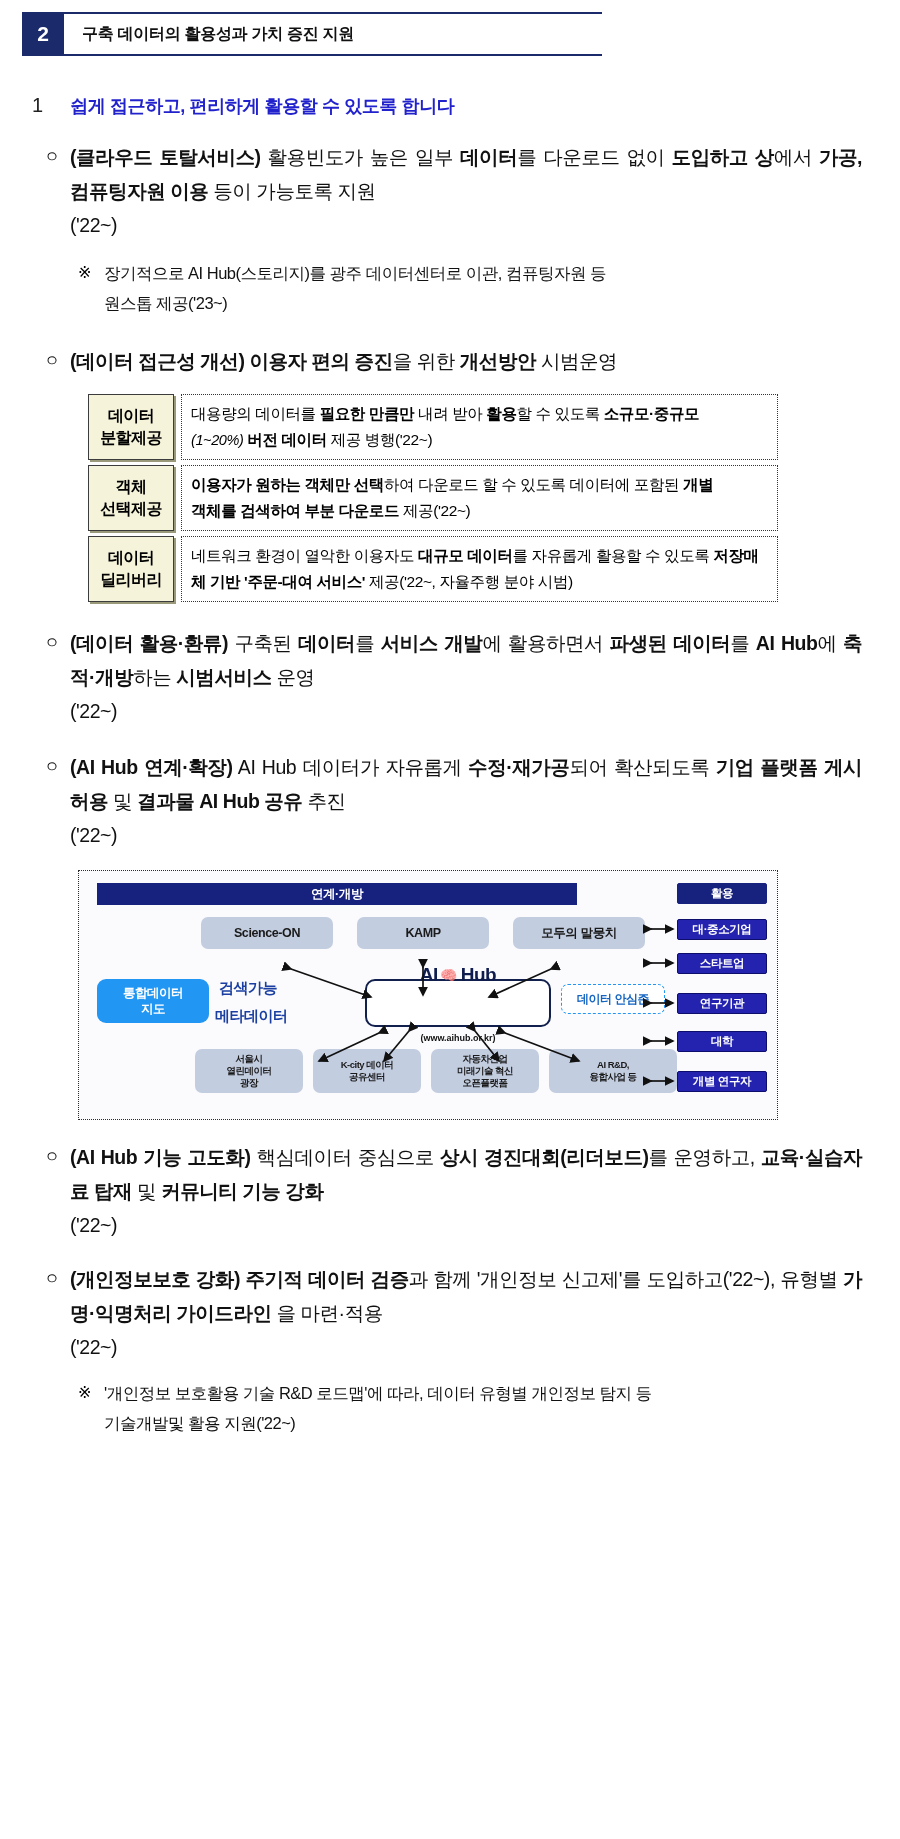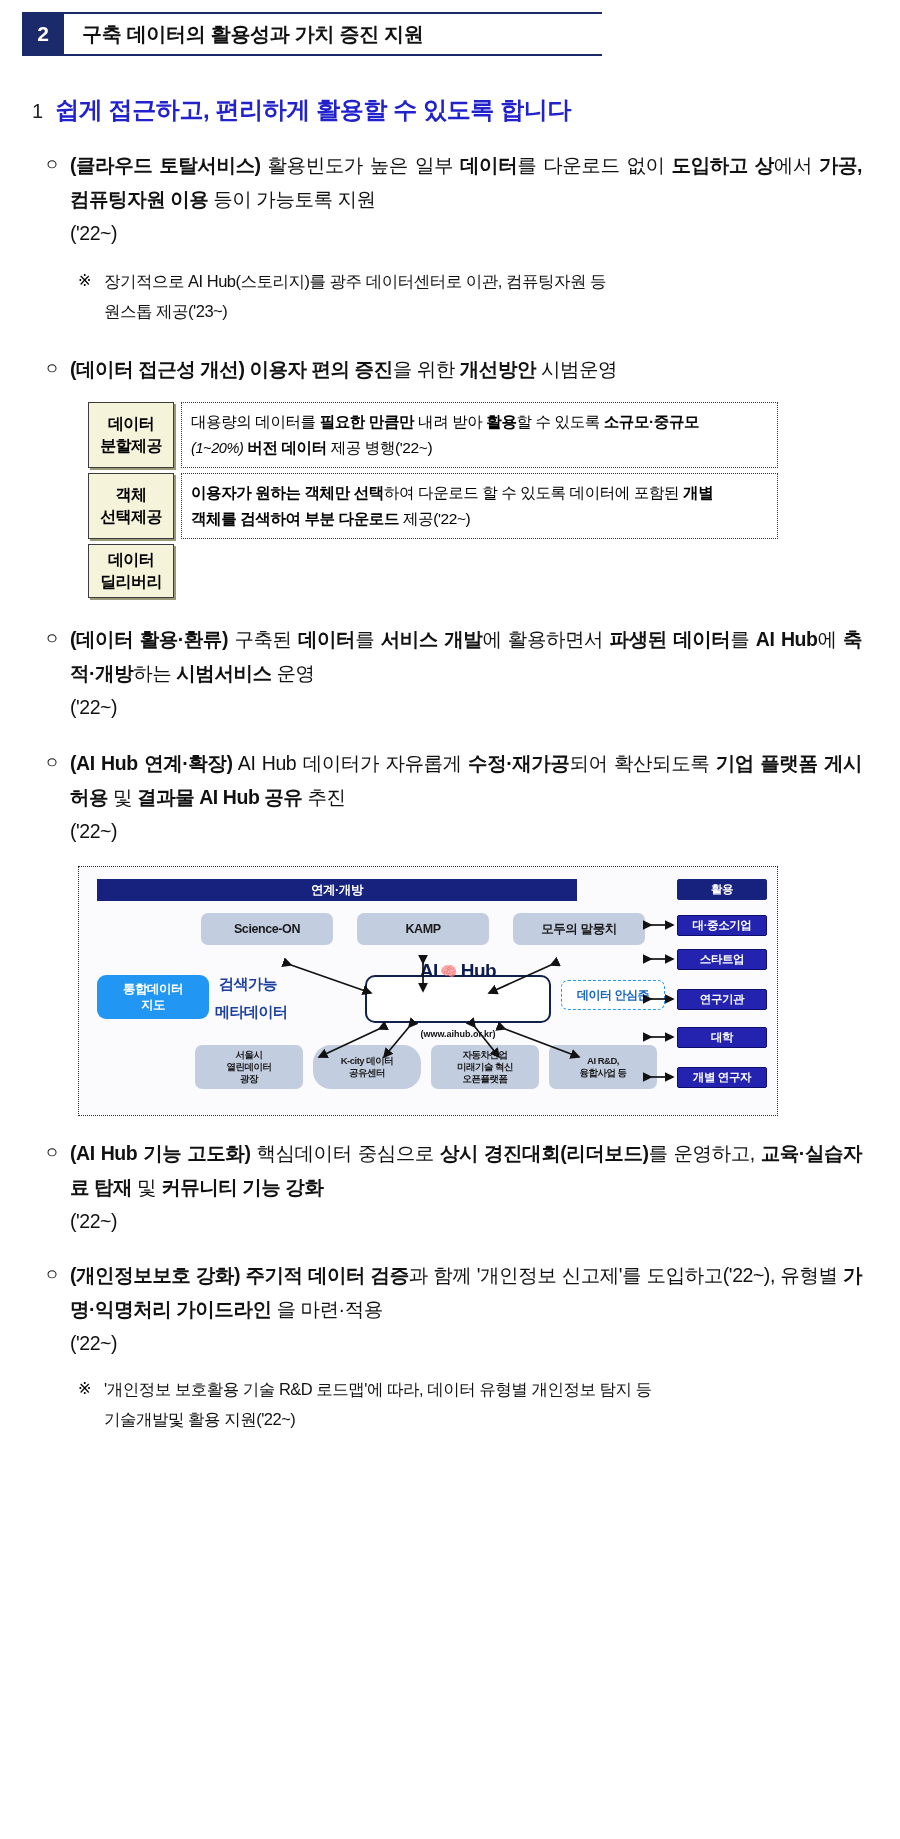--- a/index.html
+++ b/index.html
@@ -37,43 +37,44 @@
   }
   .chapter-title-wrap {
     flex: 1;
     border-top: 2.5px solid #1b2a6b;
     border-bottom: 2.5px solid #1b2a6b;
     display: flex;
     align-items: center;
     padding-left: 18px;
   }
   .chapter-title {
-    font-size: 20px;
+    font-size: 16px;
     font-weight: bold;
     letter-spacing: -0.3px;
     color: #111;
   }
 
   
   .section-head {
     display: flex;
     align-items: baseline;
     margin: 38px 0 0 32px;
   }
   .section-idx {
     font-size: 20px;
     color: #222;
     margin-right: 12px;
     font-weight: normal;
   }
   .section-text {
-    font-size: 24px;
+    font-size: 18px;
     font-weight: bold;
     color: #2222cc;
     letter-spacing: -0.4px;
+    margin-left: 15px;
   }
 
   
   .bullet {
     display: flex;
     margin: 22px 0 0 44px;
     width: 818px;
   }
   .bullet-mark {
     flex: 0 0 26px;
@@ -372,20 +373,27 @@
       <b>개별</b><br>
       <b>객체를 검색하여 부분 다운로드</b>
       <span>제공('22~)</span>
     </div>
   </div>
 
   <div class="svc-row">
     <div class="svc-label">
       <span>데이터</span>
       <span>딜리버리</span>
+    </div>
+    <div class="svc-desc">
+      <span>네트워크 환경이 열악한 이용자도</span>
+      <b>대규모 데이터</b><span>를 자유롭게 활용할 수 있도록</span>
+      <b>저장매</b><br>
+      <b>체 기반 '주문-대여 서비스'</b>
+      <span>제공('22~, 자율주행 분야 시범)</span>
     </div>
   </div>
 </div>
 
 <div class="bullet" style="margin-top:24px;">
   <span class="bullet-mark">ㅇ</span>
   <div class="bullet-body">
     <b class="k">(데이터 활용·환류)</b>
     <span>구축된</span>
     <b class="k">데이터</b><span>를</span>
@@ -445,30 +453,30 @@
   <div class="dg-safe">데이터 안심존</div>
 
   <div class="dg-lab" style="left:140px; top:108px;">검색가능</div>
   <div class="dg-lab" style="left:136px; top:136px;">메타데이터</div>
 
   <div class="dg-bottom-box" style="left:116px; top:178px; width:108px;">
     <span>서울시</span>
     <span>열린데이터</span>
     <span>광장</span>
   </div>
-  <div class="dg-bottom-box" style="left:234px; top:178px; width:108px;border-radius:18px;">
+  <div class="dg-bottom-box" style="left:234px; top:178px; width:108px;">
     <span>K-city 데이터</span>
     <span>공유센터</span>
   </div>
   <div class="dg-bottom-box" style="left:352px; top:178px; width:108px;">
     <span>자동차산업</span>
     <span>미래기술 혁신</span>
     <span>오픈플랫폼</span>
   </div>
-  <div class="dg-bottom-box" style="left:470px; top:178px; width:108px;">
+  <div class="dg-bottom-box" style="left:470px; top:178px; width:128px;">
     <span>AI R&amp;D,</span>
     <span>융합사업 등</span>
   </div>
 
   <svg class="arrow" width="700" height="250" style="left:0; top:0; pointer-events:none;">
     <defs>
       <marker id="ah" markerWidth="7" markerHeight="7" refX="5" refY="3" orient="auto">
         <path d="M0,0 L6,3 L0,6 z" fill="#111"></path>
       </marker>
     </defs>

